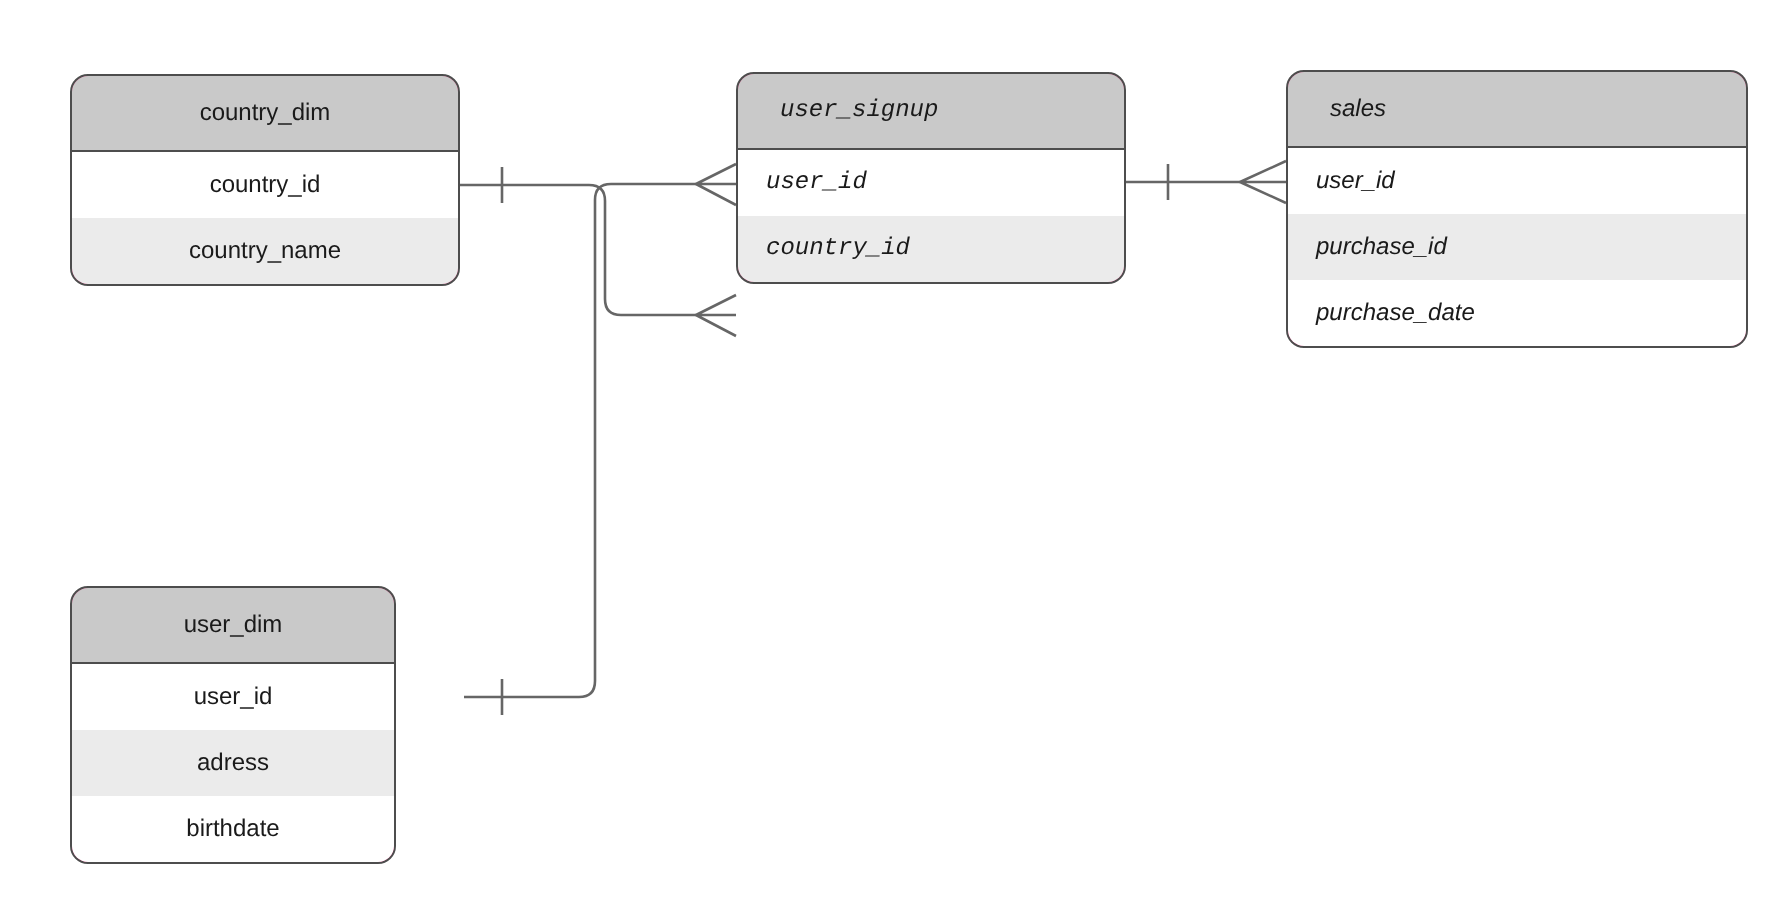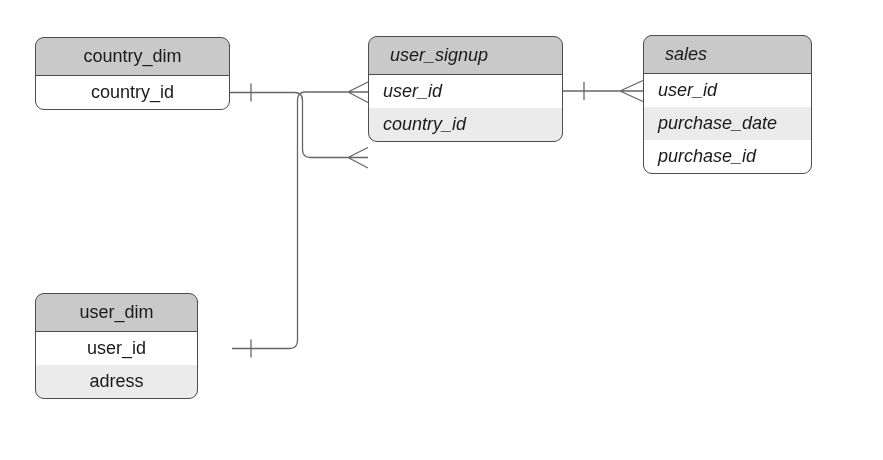--- a/index.html
+++ b/index.html
@@ -27,21 +27,21 @@
     stroke: #666666;
     stroke-width: 1.3;
   }
   .entity {
     position: absolute;
     box-sizing: border-box;
     border: 1.5px solid #4d4d4d;
     border-radius: 9px;
     background: #be185d;
     overflow: hidden;
-    font-size: 18px;
+    font-size: 12px;
     color: #1a1a1a;
   }
   .entity-title {
     height: 37px;
     line-height: 37px;
     background: #c9c9c9;
     border-bottom: 1.5px solid #4d4d4d;
     white-space: nowrap;
     overflow: hidden;
   }
@@ -63,22 +63,22 @@
     font-style: italic;
     text-align: left;
     padding-left: 21px;
   }
   .italic .field {
     font-style: italic;
     text-align: left;
     padding-left: 14px;
   }
   #entity-country_dim { left: 35px;  top: 37px;  width: 195px; }
-  #entity-user_signup { left: 368px; top: 36px;  width: 195px; }
-  #entity-sales       { left: 643px; top: 35px;  width: 169px; }
+  #entity-user_signup { left: 368px; top: 36px;  width: 195px; font-family: Liberation Mono, monospace; }
+  #entity-sales       { left: 643px; top: 35px;  width: 231px; }
   #entity-user_dim    { left: 35px;  top: 293px; width: 163px; }
 </style>
 </head>
 <body>
 
 <div class="canvas">
 
   <svg class="wires" viewBox="0 0 883 460" xmlns="http://www.w3.org/2000/svg">
 
     <g>
@@ -96,34 +96,36 @@
     <g>
       <path class="wire" d="M 563 91 H 620"></path>
       <path class="wire" d="M 584 82 V 100"></path>
       <path class="wire" d="M 620 91 L 643 80.5 M 620 91 L 643 91 M 620 91 L 643 101.5"></path>
     </g>
   </svg>
 
   <div class="entity plain" id="entity-country_dim">
     <div class="entity-title">country_dim</div>
     <div class="field">country_id</div>
+    <div class="field">country_name</div>
   </div>
 
   <div class="entity italic" id="entity-user_signup">
     <div class="entity-title">user_signup</div>
     <div class="field">user_id</div>
     <div class="field">country_id</div>
   </div>
 
   <div class="entity italic" id="entity-sales">
     <div class="entity-title">sales</div>
     <div class="field">user_id</div>
+    <div class="field">purchase_id</div>
     <div class="field">purchase_date</div>
-    <div class="field">purchase_id</div>
   </div>
 
   <div class="entity plain" id="entity-user_dim">
     <div class="entity-title">user_dim</div>
     <div class="field">user_id</div>
     <div class="field">adress</div>
+    <div class="field">birthdate</div>
   </div>
 
 </div>
 
 </body></html>

